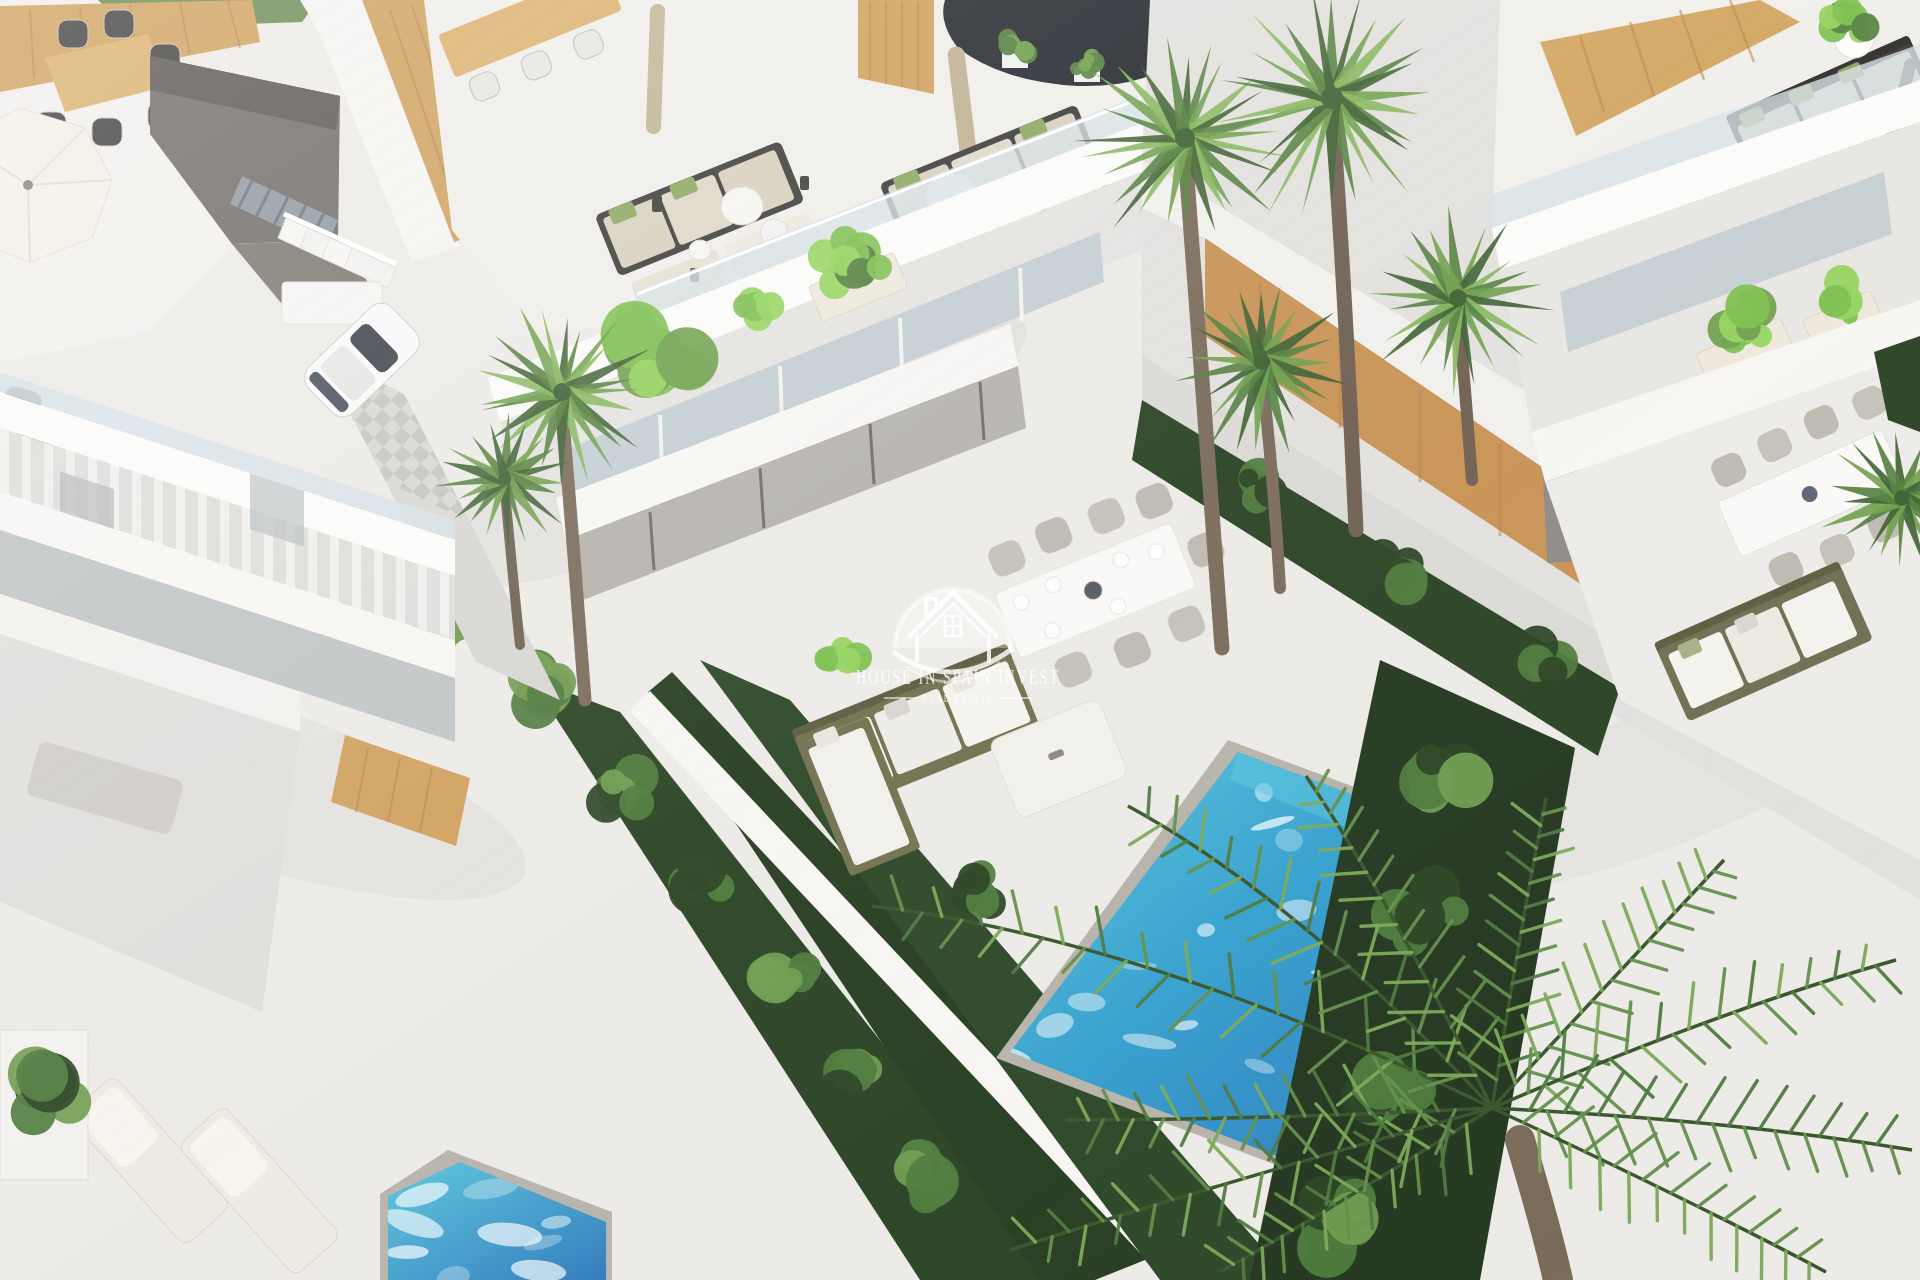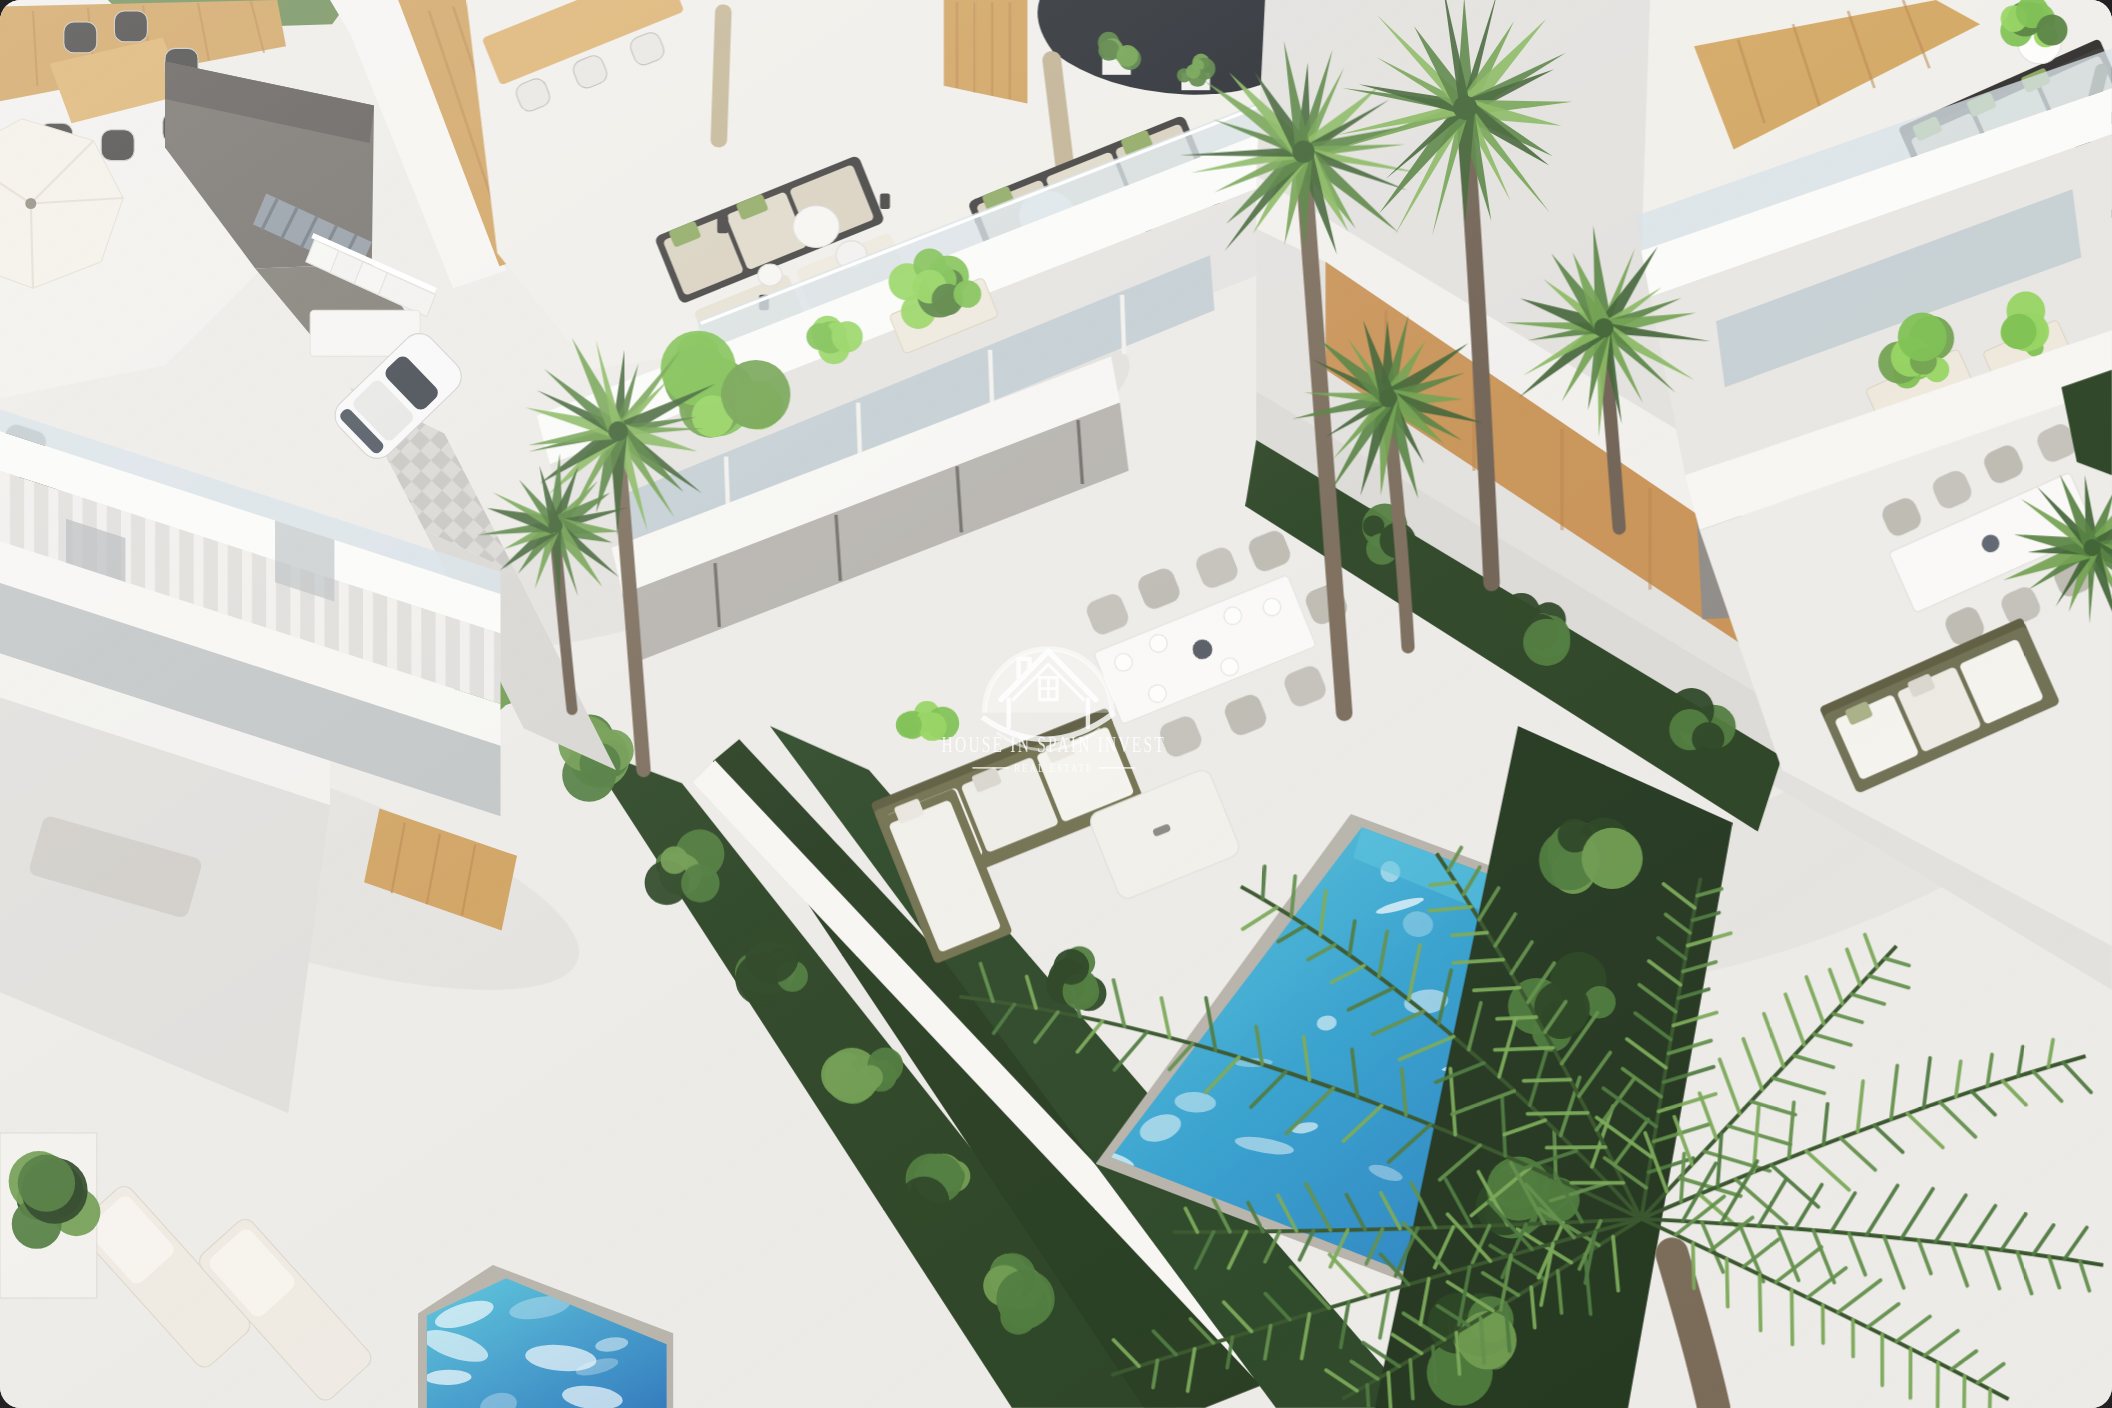--- a/index.html
+++ b/index.html
@@ -1,17 +1,17 @@
 <!DOCTYPE html>
 <html style="--deck: #EDEBE7; --deck_shade: #DBD8D3; --wall_white: #F7F6F3; --wall_shade: #E4E2DE; --fascia: #FBFBF9; --wood: #CFA05C; --wood_dark: #B8834A; --wood_light: #DDB273; --glass: #D7E2E7; --glass_dark: #C3CED3; --courtyard: #6F6B66; --courtyard_dark: #585450; --navy: #23272D; --metal: #8E97A0; --paver: #CFCDC9; --paver_alt: #E2E0DC; --pool_light: #5BC6DD; --pool_mid: #35A0CE; --pool_deep: #2E79BC; --ripple: #F2FAFC; --coping: #B7B3AB; --hedge_dark: #2A4323; --bush_mid: #4E7A3C; --bush_light: #6F9B4F; --plant_bright: #7CC04F; --plant_bright2: #93D45E; --palm_dark: #3E6132; --palm_mid: #54803E; --palm_light: #6FA04C; --palm_pale: #86B65C; --frond_dark: #4E7A40; --frond_mid: #63904B; --frond_light: #7BA958; --rib: #38552C; --trunk: #7A6B5A; --trunk_dark: #5F5346; --charcoal: #3B3A38; --cushion: #D8D0BE; --cushion_light: #EDE8DC; --olive: #71704E; --olive_dark: #5D5C40; --white_soft: #F5F3EE; --grass: #5F804A; --canvas_tan: #C2B493;"><head>
 <meta charset="utf-8">
 <style>
   html,body{margin:0;padding:0;background:#222;}
   .stage{position:relative;width:1920px;height:1280px;overflow:hidden;background:var(--deck,#EDEBE7);
-         font-family:"Liberation Sans",sans-serif;border-radius:19px;}
+         font-family:"Liberation Sans",sans-serif;}
   svg{display:block}
   .wm-line1{font-family:"Liberation Serif",serif;font-size:21px;letter-spacing:3px;fill:#FFFFFF;opacity:.82;}
   .wm-line2{font-family:"Liberation Serif",serif;font-size:11px;letter-spacing:3px;fill:#FFFFFF;opacity:.78;}
 </style>
 </head>
 <body>
 
 <div class="stage">
 <svg width="1920" height="1280" viewBox="0 0 1920 1280">
   <defs>

